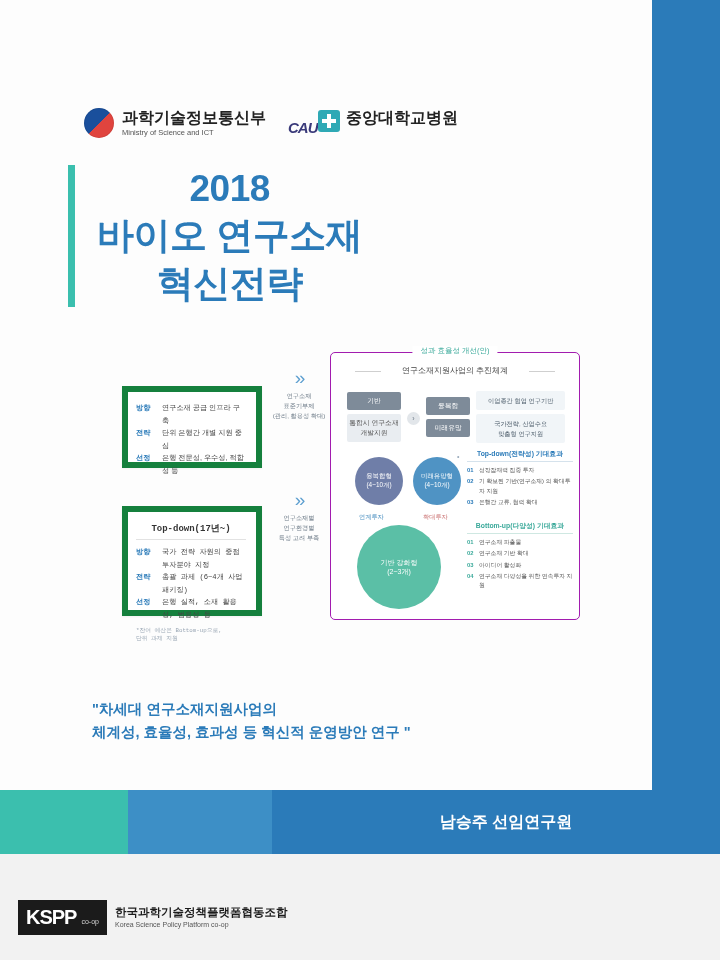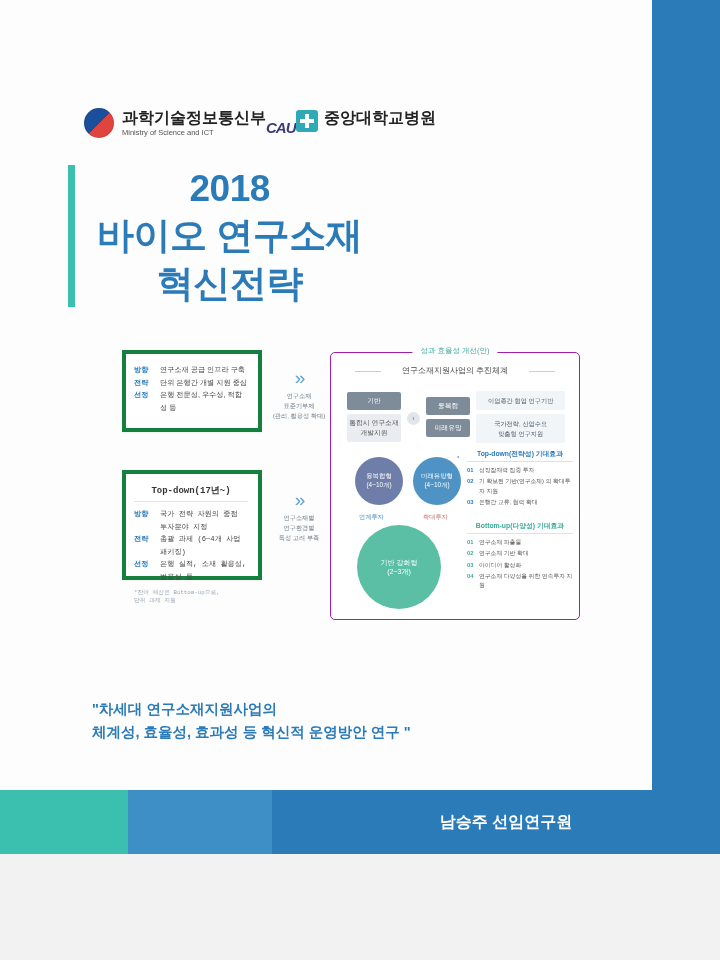--- a/index.html
+++ b/index.html
@@ -47,20 +47,21 @@
     left: 0; top: 854px;
     width: 720px; height: 106px;
     background: #f2f2f2;
   }
   
   .logo-row {
     position: absolute;
     left: 84px; top: 108px;
     display: flex;
     align-items: center;
+    gap: 22px;
   }
   .logo-gov { display: flex; align-items: center; gap: 8px; }
   .taegeuk {
     width: 30px; height: 30px;
     border-radius: 50%;
     background:
       linear-gradient(135deg, #1a4f9c 0 50%, #e0443e 50% 100%);
     position: relative;
     box-shadow: inset 0 0 0 1px rgba(0,0,0,0.08);
   }
@@ -146,24 +147,25 @@
   .diagram {
     position: absolute;
     left: 122px; top: 340px;
     width: 460px; height: 290px;
   }
   
   .left-card {
     position: absolute;
     width: 140px;
     background: #fff;
-    border: 4px solid #15803d;
+    border: 6px solid #15803d;
     box-shadow: 0 1px 2px rgba(0,0,0,0.05);
     padding: 10px 10px 10px 8px;
     box-sizing: border-box;
+    margin-top: 36px;
   }
   .left-card.card1 { left: 0; top: 10px; height: 82px; }
   .left-card.card2 { left: 0; top: 130px; height: 110px; font-family: Liberation Mono, monospace; }
   .card-head {
     text-align: center;
     font-size: 9px;
     font-weight: bold;
     color: #333;
     margin-bottom: 6px;
     padding-bottom: 4px;
@@ -591,14 +593,24 @@
     </div>
   </div>
 
   <div class="quote">
     <div>"차세대 연구소재지원사업의</div>
     <div> 체계성, 효율성, 효과성 등 혁신적 운영방안 연구 "</div>
   </div>
 
   <div class="author">남승주 선임연구원</div>
 
+  <div class="footer">
+    <div class="kspp-logo">
+      <span class="kspp-main">KSPP</span>
+      <span class="kspp-coop">co-op</span>
+    </div>
+    <div class="footer-text">
+      <div class="footer-ko">한국과학기술정책플랫폼협동조합</div>
+      <div class="footer-en">Korea Science Policy Platform co-op</div>
+    </div>
+  </div>
 
 </div>
 
 </body></html>

